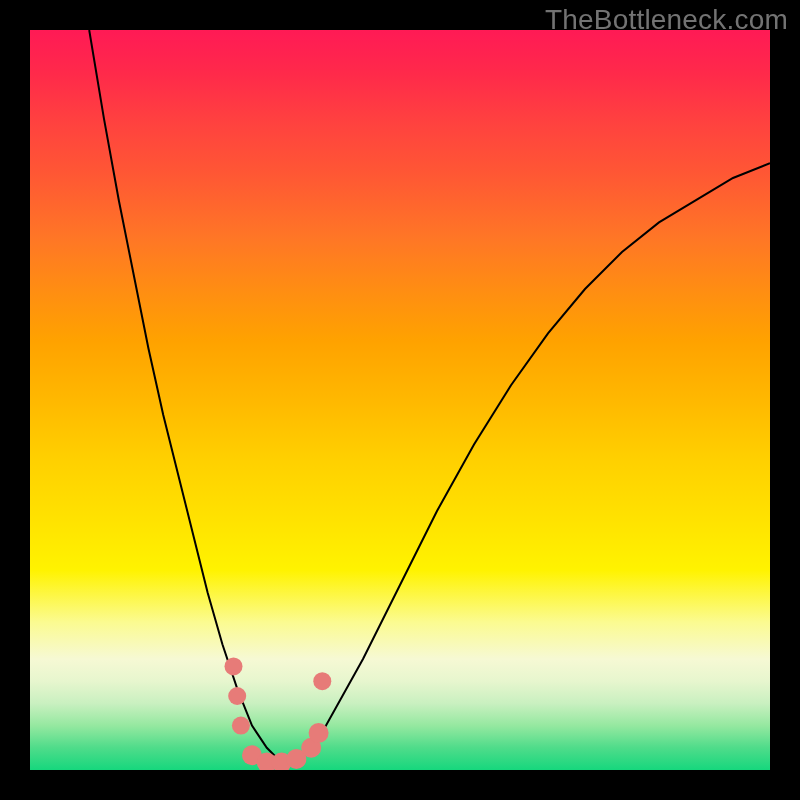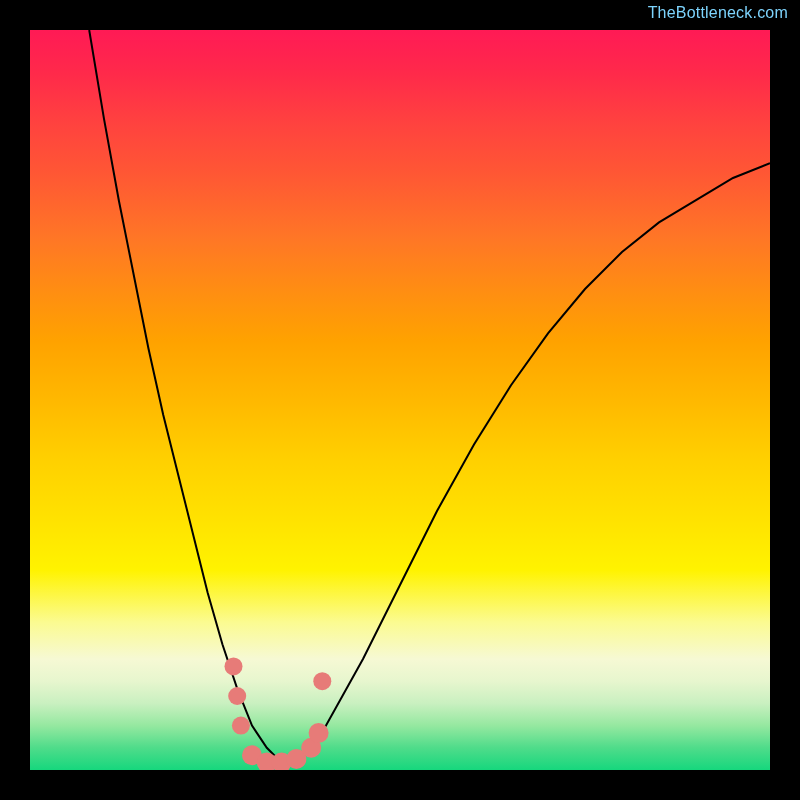--- a/index.html
+++ b/index.html
@@ -8,22 +8,22 @@
     width: 800px;
     height: 800px;
     background: #000;
     position: relative;
   }
   .watermark {
     position: absolute;
     top: 4px;
     right: 12px;
     font-family: Arial, Helvetica, sans-serif;
-    font-size: 16px;
-    color: #7dd3fc;
+    font-size: 28px;
+    color: #737373;
     font-weight: 500;
     letter-spacing: 0.2px;
   }
   .plot-area {
     position: absolute;
     left: 30px;
     top: 30px;
     width: 740px;
     height: 740px;
     overflow: hidden;

